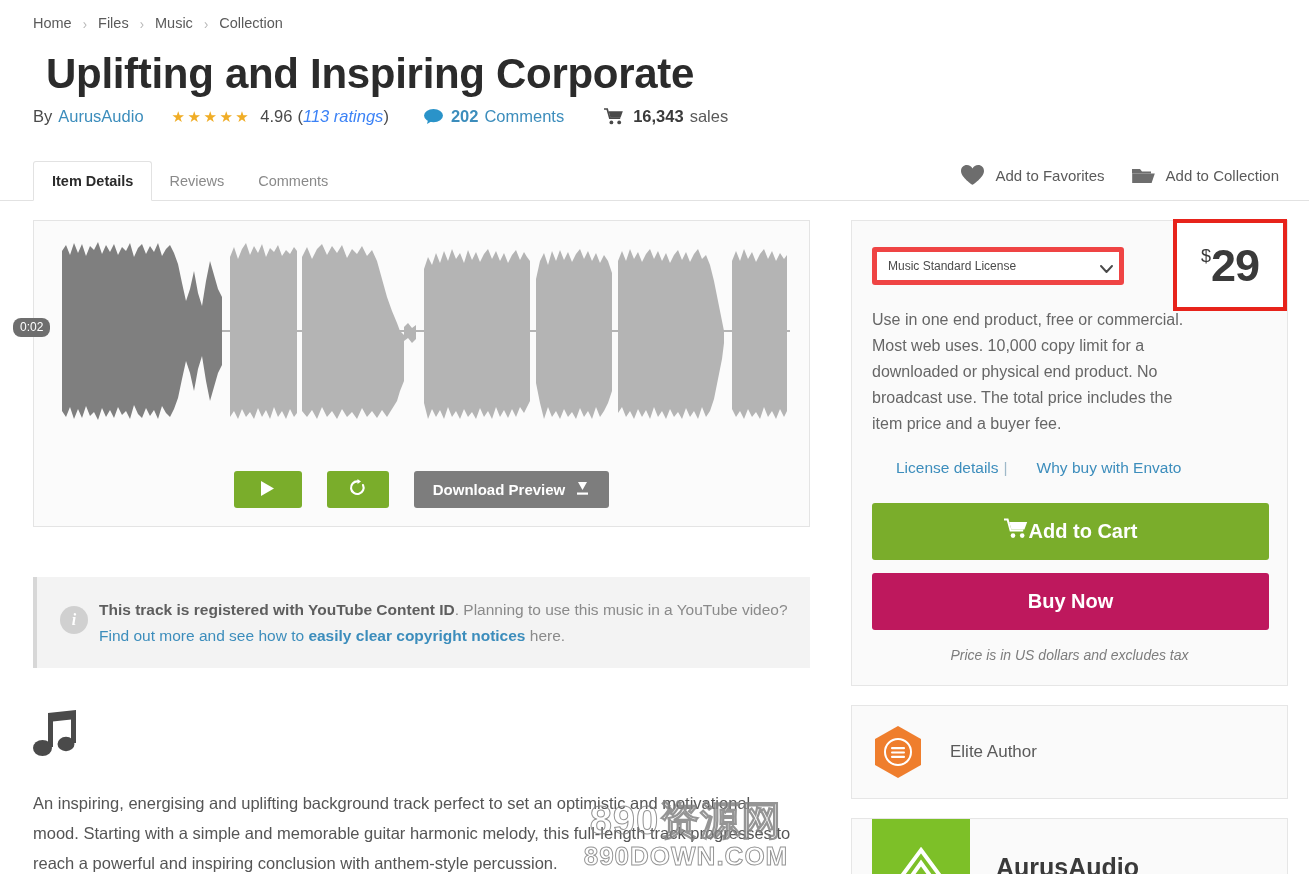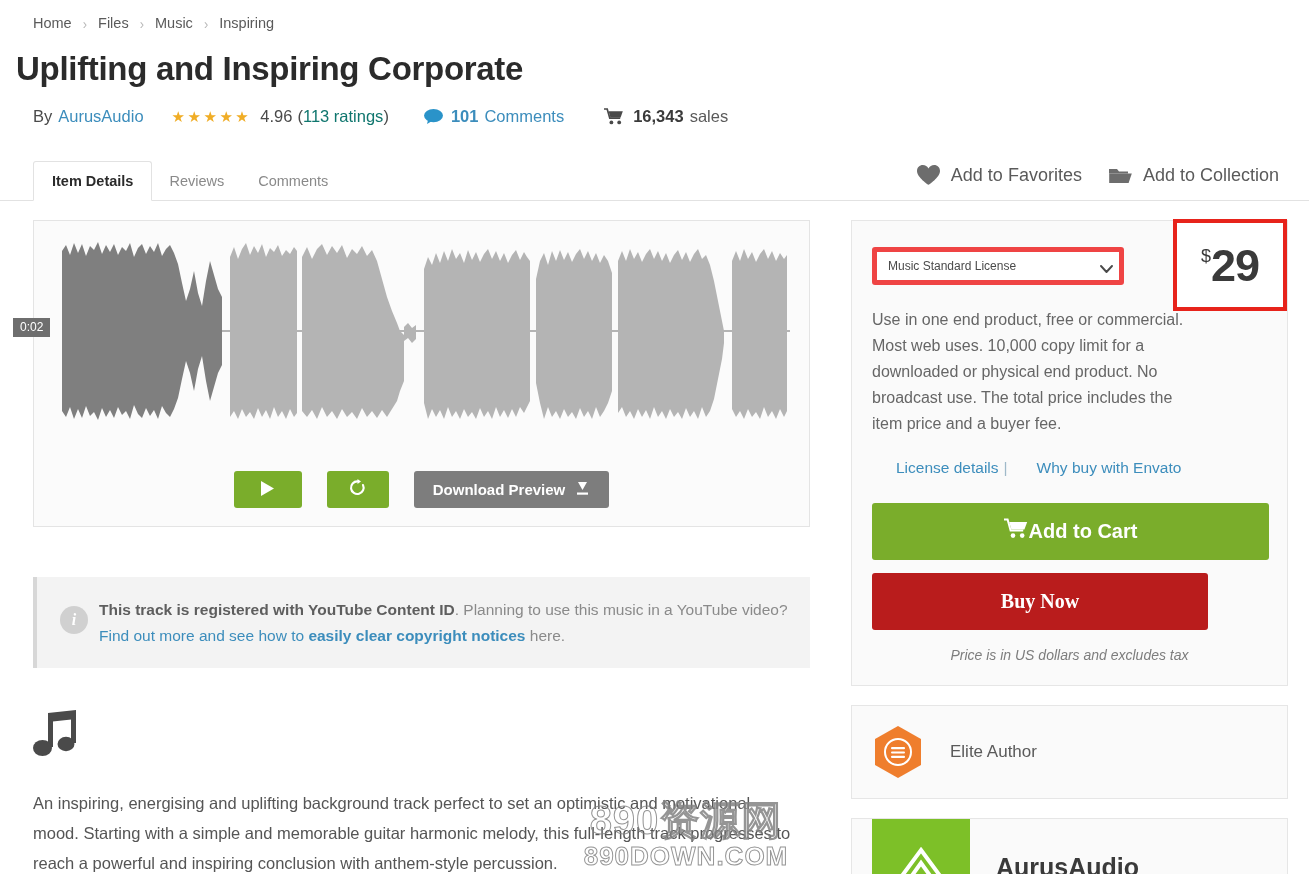--- a/index.html
+++ b/index.html
@@ -24,39 +24,39 @@
   .bc-sep {
     display: inline-block;
     margin: 0 11px;
     color: #b8b8b8;
     font-size: 13px;
     transform: scaleY(1.15);
   }
 
   
   .page-title {
-    position: absolute; left: 16px; top: 50px;
-    font-size: 33px; font-weight: bold;
+    position: absolute; left: 46px; top: 50px;
+    font-size: 42px; font-weight: bold;
     color: #2b2b2b; letter-spacing: -0.3px;
     margin: 0; line-height: 1.15;
   }
 
   
   .meta-row {
     position: absolute; left: 33px; top: 107px;
     display: flex; align-items: center;
     font-size: 16.5px; color: #555; justify-content: flex-end;
   }
   .meta-by { color: #4a4a4a; }
   .meta-author { color: #3c8dbc; margin-left: 6px; text-decoration: none; }
   .rating-wrap { display: flex; align-items: center; margin-left: 28px; }
   .stars { color: #f0ad26; font-size: 15px; letter-spacing: 2.5px; }
   .rating-val { color: #4a4a4a; margin-left: 9px; }
   .rating-count { color: #4a4a4a; margin-left: 5px; }
-  .rating-count a { color: #0f766e; text-decoration: none; }
+  .rating-count a { color: #3b82f6; text-decoration: none; font-style: italic; }
   .comments-wrap { display: flex; align-items: center; margin-left: 35px; }
   .bubble-icon { width: 19px; height: 15px; margin-right: 8px; }
   .comments-num { color: #3c8dbc; font-weight: bold; }
   .comments-label { color: #3c8dbc; margin-left: 6px; }
   .sales-wrap { display: flex; align-items: center; margin-left: 40px; }
   .cart-icon-small { width: 20px; height: 17px; margin-right: 9px; }
   .sales-num { color: #3a3a3a; font-weight: bold; }
   .sales-label { color: #5a5a5a; margin-left: 6px; }
 
   
@@ -75,21 +75,21 @@
     background: #ffffff;
     border: 1px solid #e2e2e2;
     border-bottom: 1px solid #ffffff;
     border-radius: 3px 3px 0 0;
     margin-bottom: -1px;
     padding: 12px 18px 12px 18px;
   }
   .tab-actions {
     position: absolute; right: 30px; top: 8px;
     display: flex; align-items: center; gap: 26px;
-    font-size: 18px; color: #5a5a5a;
+    font-size: 15px; color: #5a5a5a;
   }
   .tab-action { display: flex; align-items: center; cursor: pointer; }
   .tab-action .ico { margin-right: 10px; display: flex; }
 
   
   .left-col { position: absolute; left: 33px; top: 220px; width: 777px; }
 
   .player-card {
     position: relative;
     border: 1px solid #e4e4e4;
@@ -100,21 +100,21 @@
   .wave-area {
     position: absolute; left: 18px; top: 10px;
     width: 742px; height: 215px;
     overflow: hidden;
   }
   .wave-svg { display: block; width: 742px; height: 215px; }
   .time-tip {
     position: absolute; left: -21px; top: 97px;
     background: #6e6e6e; color: #ffffff;
     font-size: 12px; padding: 3px 7px 4px 7px;
-    border-radius: 0; line-height: 1;
+    border-radius: 8px; line-height: 1;
     z-index: 4;
   }
   .player-controls {
     position: absolute; left: 0; right: 0; top: 250px;
     display: flex; justify-content: center; align-items: center; gap: 25px;
   }
   .btn-play, .btn-loop {
     width: 68px; height: 37px;
     background: #7aad2b; border: none; border-radius: 3px;
     display: flex; align-items: center; justify-content: center;
@@ -208,25 +208,25 @@
   .license-links .divider { color: #9fb9c9; margin: 0 5px; }
 
   .btn-cart {
     margin-top: 26px; width: 397px; height: 57px;
     background: #7aad2b; border: none; border-radius: 3px;
     color: #ffffff; font-size: 20px; font-weight: bold;
     display: flex; align-items: center; justify-content: center; 
     cursor: pointer; font-family: "Liberation Sans", sans-serif;
   }
   .btn-buy {
-    margin-top: 13px; width: 336px; height: 57px;
-    background: #b91c1c; border: none; border-radius: 3px;
+    margin-top: 13px; width: 397px; height: 57px;
+    background: #be185d; border: none; border-radius: 3px;
     color: #ffffff; font-size: 20px; font-weight: bold;
     display: flex; align-items: center; justify-content: center;
-    cursor: pointer; font-family: Liberation Serif, serif;
+    cursor: pointer; font-family: Liberation Sans, sans-serif;
   }
   .price-note {
     margin-top: 17px; text-align: center;
     font-size: 14px; font-style: italic; color: #7d7d7d;
   }
 
   .elite-panel {
     margin-top: 19px; padding: 19px 20px;
     display: flex; align-items: center;
   }
@@ -261,21 +261,21 @@
 
 <div class="page">
 
   <nav class="breadcrumb">
     <a class="bc-item link">Home</a>
     <span class="bc-sep">›</span>
     <a class="bc-item link">Files</a>
     <span class="bc-sep">›</span>
     <a class="bc-item link">Music</a>
     <span class="bc-sep">›</span>
-    <a class="bc-item link">Inspiring</a>
+    <a class="bc-item link">Collection</a>
   </nav>
 
   <h1 class="page-title">Uplifting and Inspiring Corporate</h1>
 
   <div class="meta-row">
     <span class="meta-by">By</span>
     <a class="meta-author">AurusAudio</a>
 
     <span class="rating-wrap">
       <span class="stars">★★★★★</span>
@@ -283,21 +283,21 @@
       <span class="rating-count"><span>(</span><a>113 ratings</a><span>)</span></span>
     </span>
 
     <span class="comments-wrap">
       <span class="bubble-icon">
         <svg width="19" height="15" viewBox="0 0 19 15">
             <ellipse cx="9.5" cy="6.6" rx="9.5" ry="6.6" fill="#2a93c9"></ellipse>
             <path d="M4 11 L3 15 L8 12 Z" fill="#2a93c9"></path>
           </svg>
       </span>
-      <span class="comments-num">101</span>
+      <span class="comments-num">202</span>
       <span class="comments-label">Comments</span>
     </span>
 
     <span class="sales-wrap">
       <span class="cart-icon-small">
         <svg width="20" height="17" viewBox="0 0 20 17">
           <path d="M0 1 h3.2 l2.6 9.2 h10.4" stroke="#4a4a4a" stroke-width="1.7" fill="none"></path>
           <path d="M4.6 3.2 h14.2 l-2.2 6.3 h-10.2 z" fill="#4a4a4a"></path>
           <circle cx="7.4" cy="14.4" r="1.9" fill="#4a4a4a"></circle>
           <circle cx="15.2" cy="14.4" r="1.9" fill="#4a4a4a"></circle>

